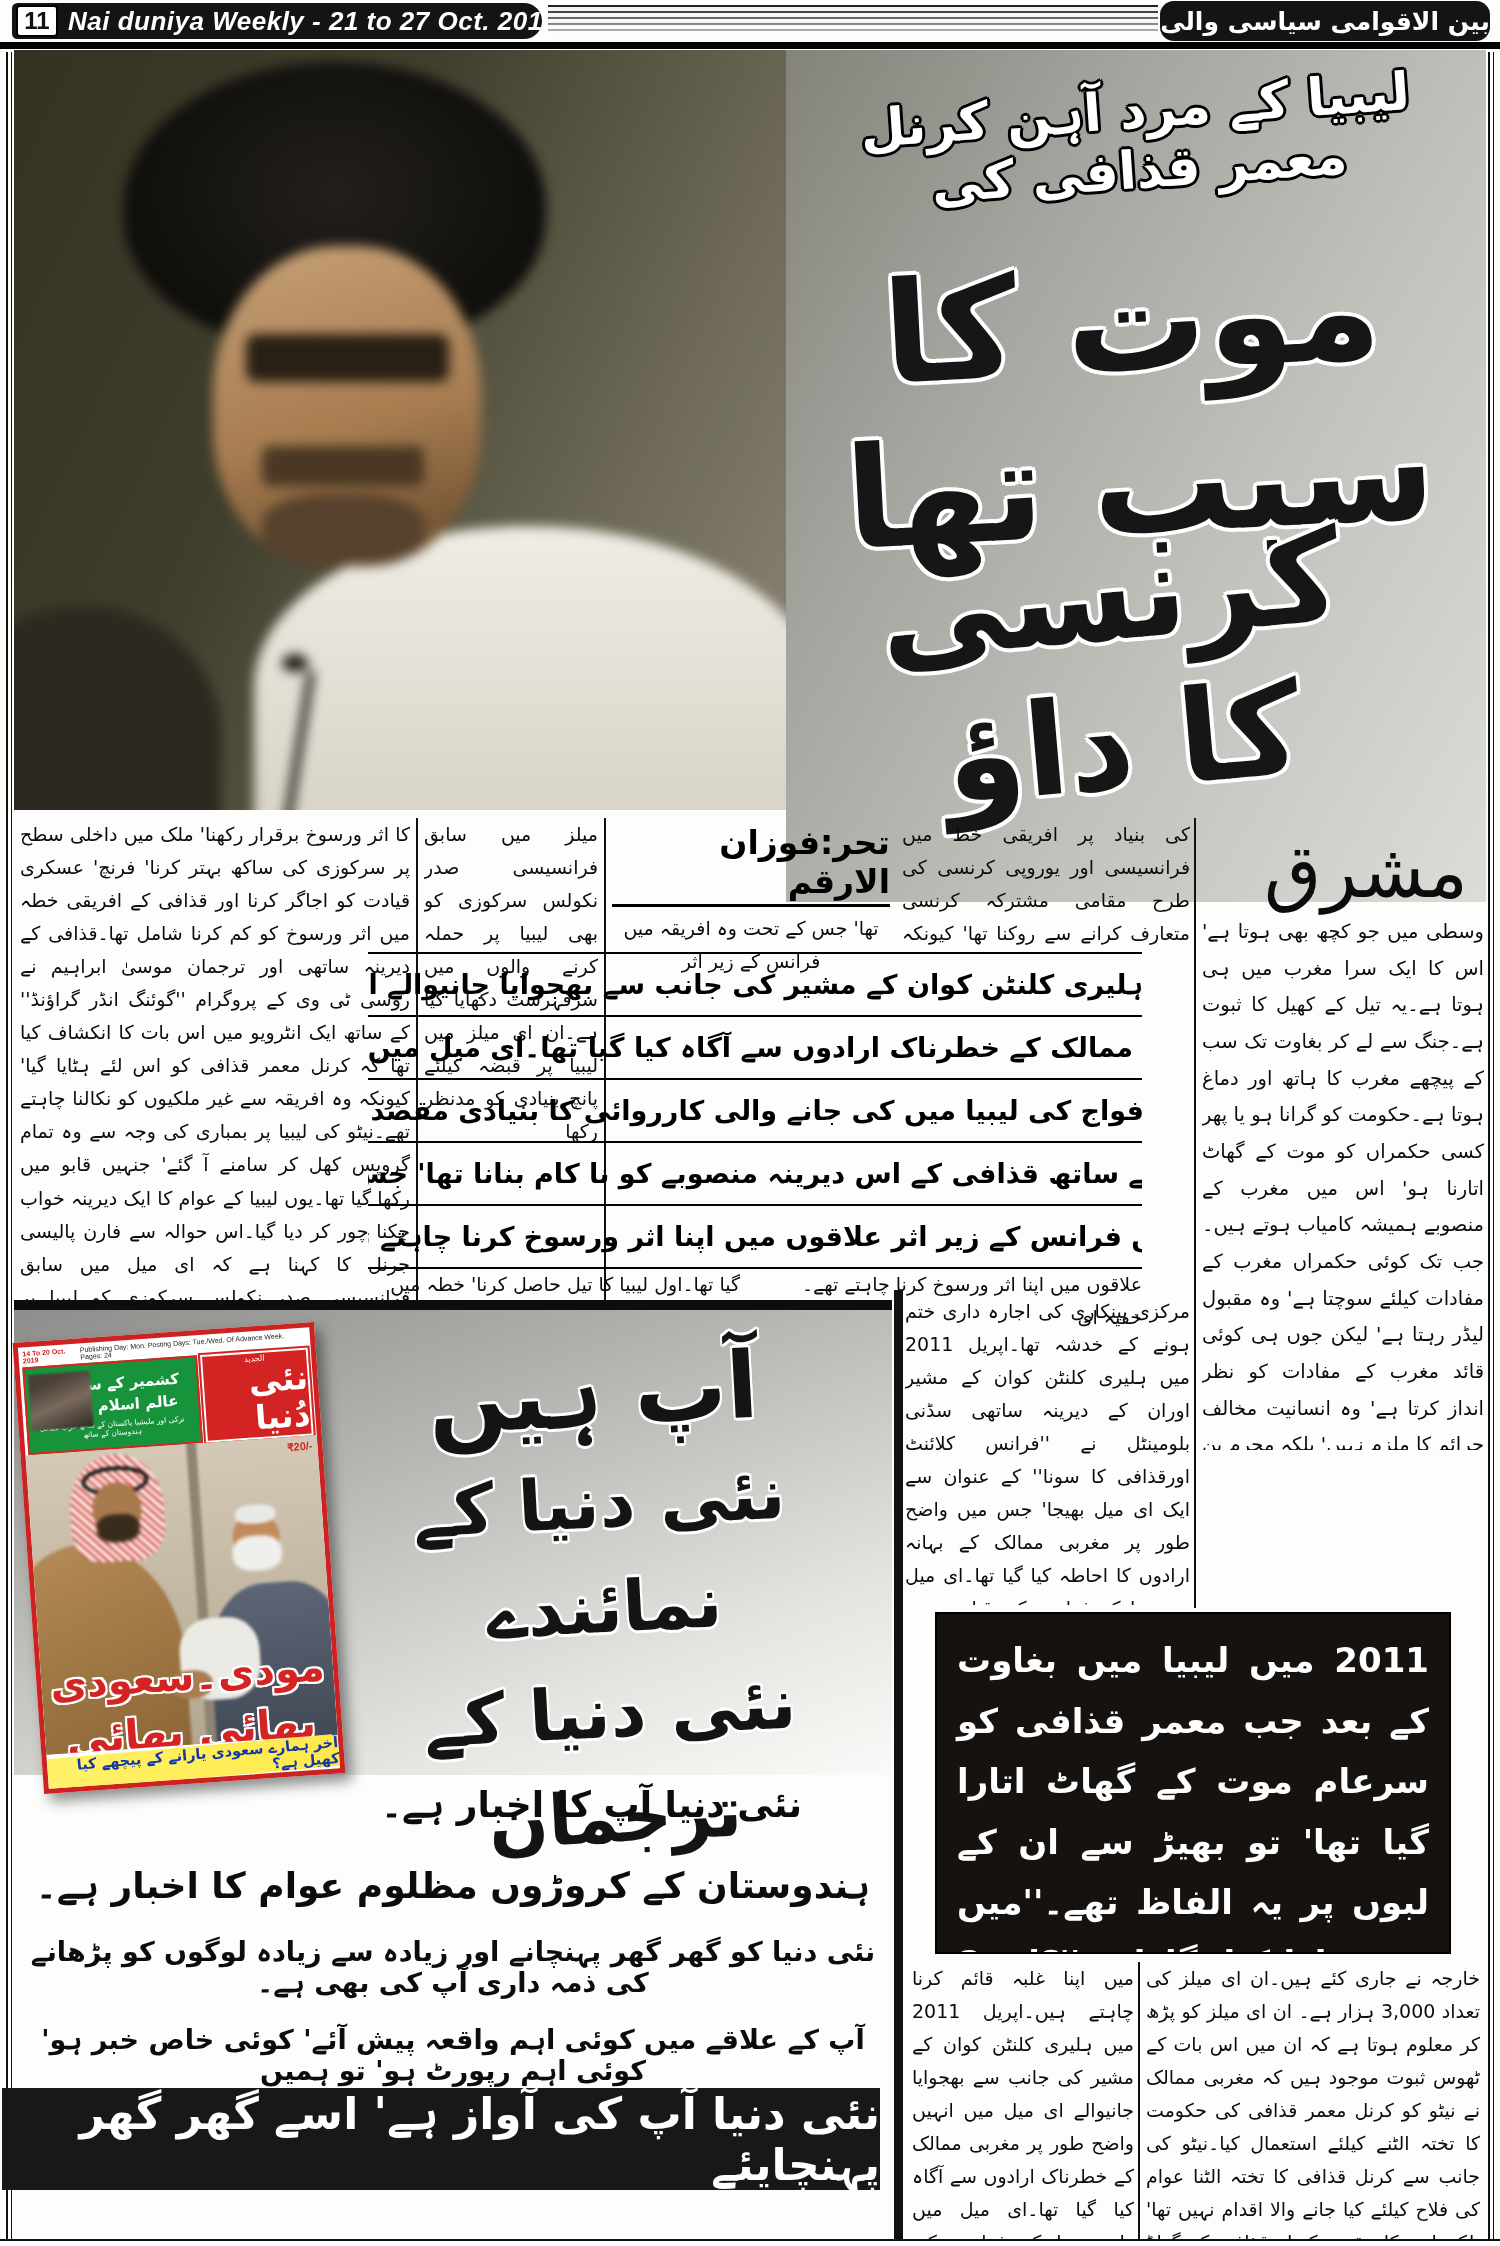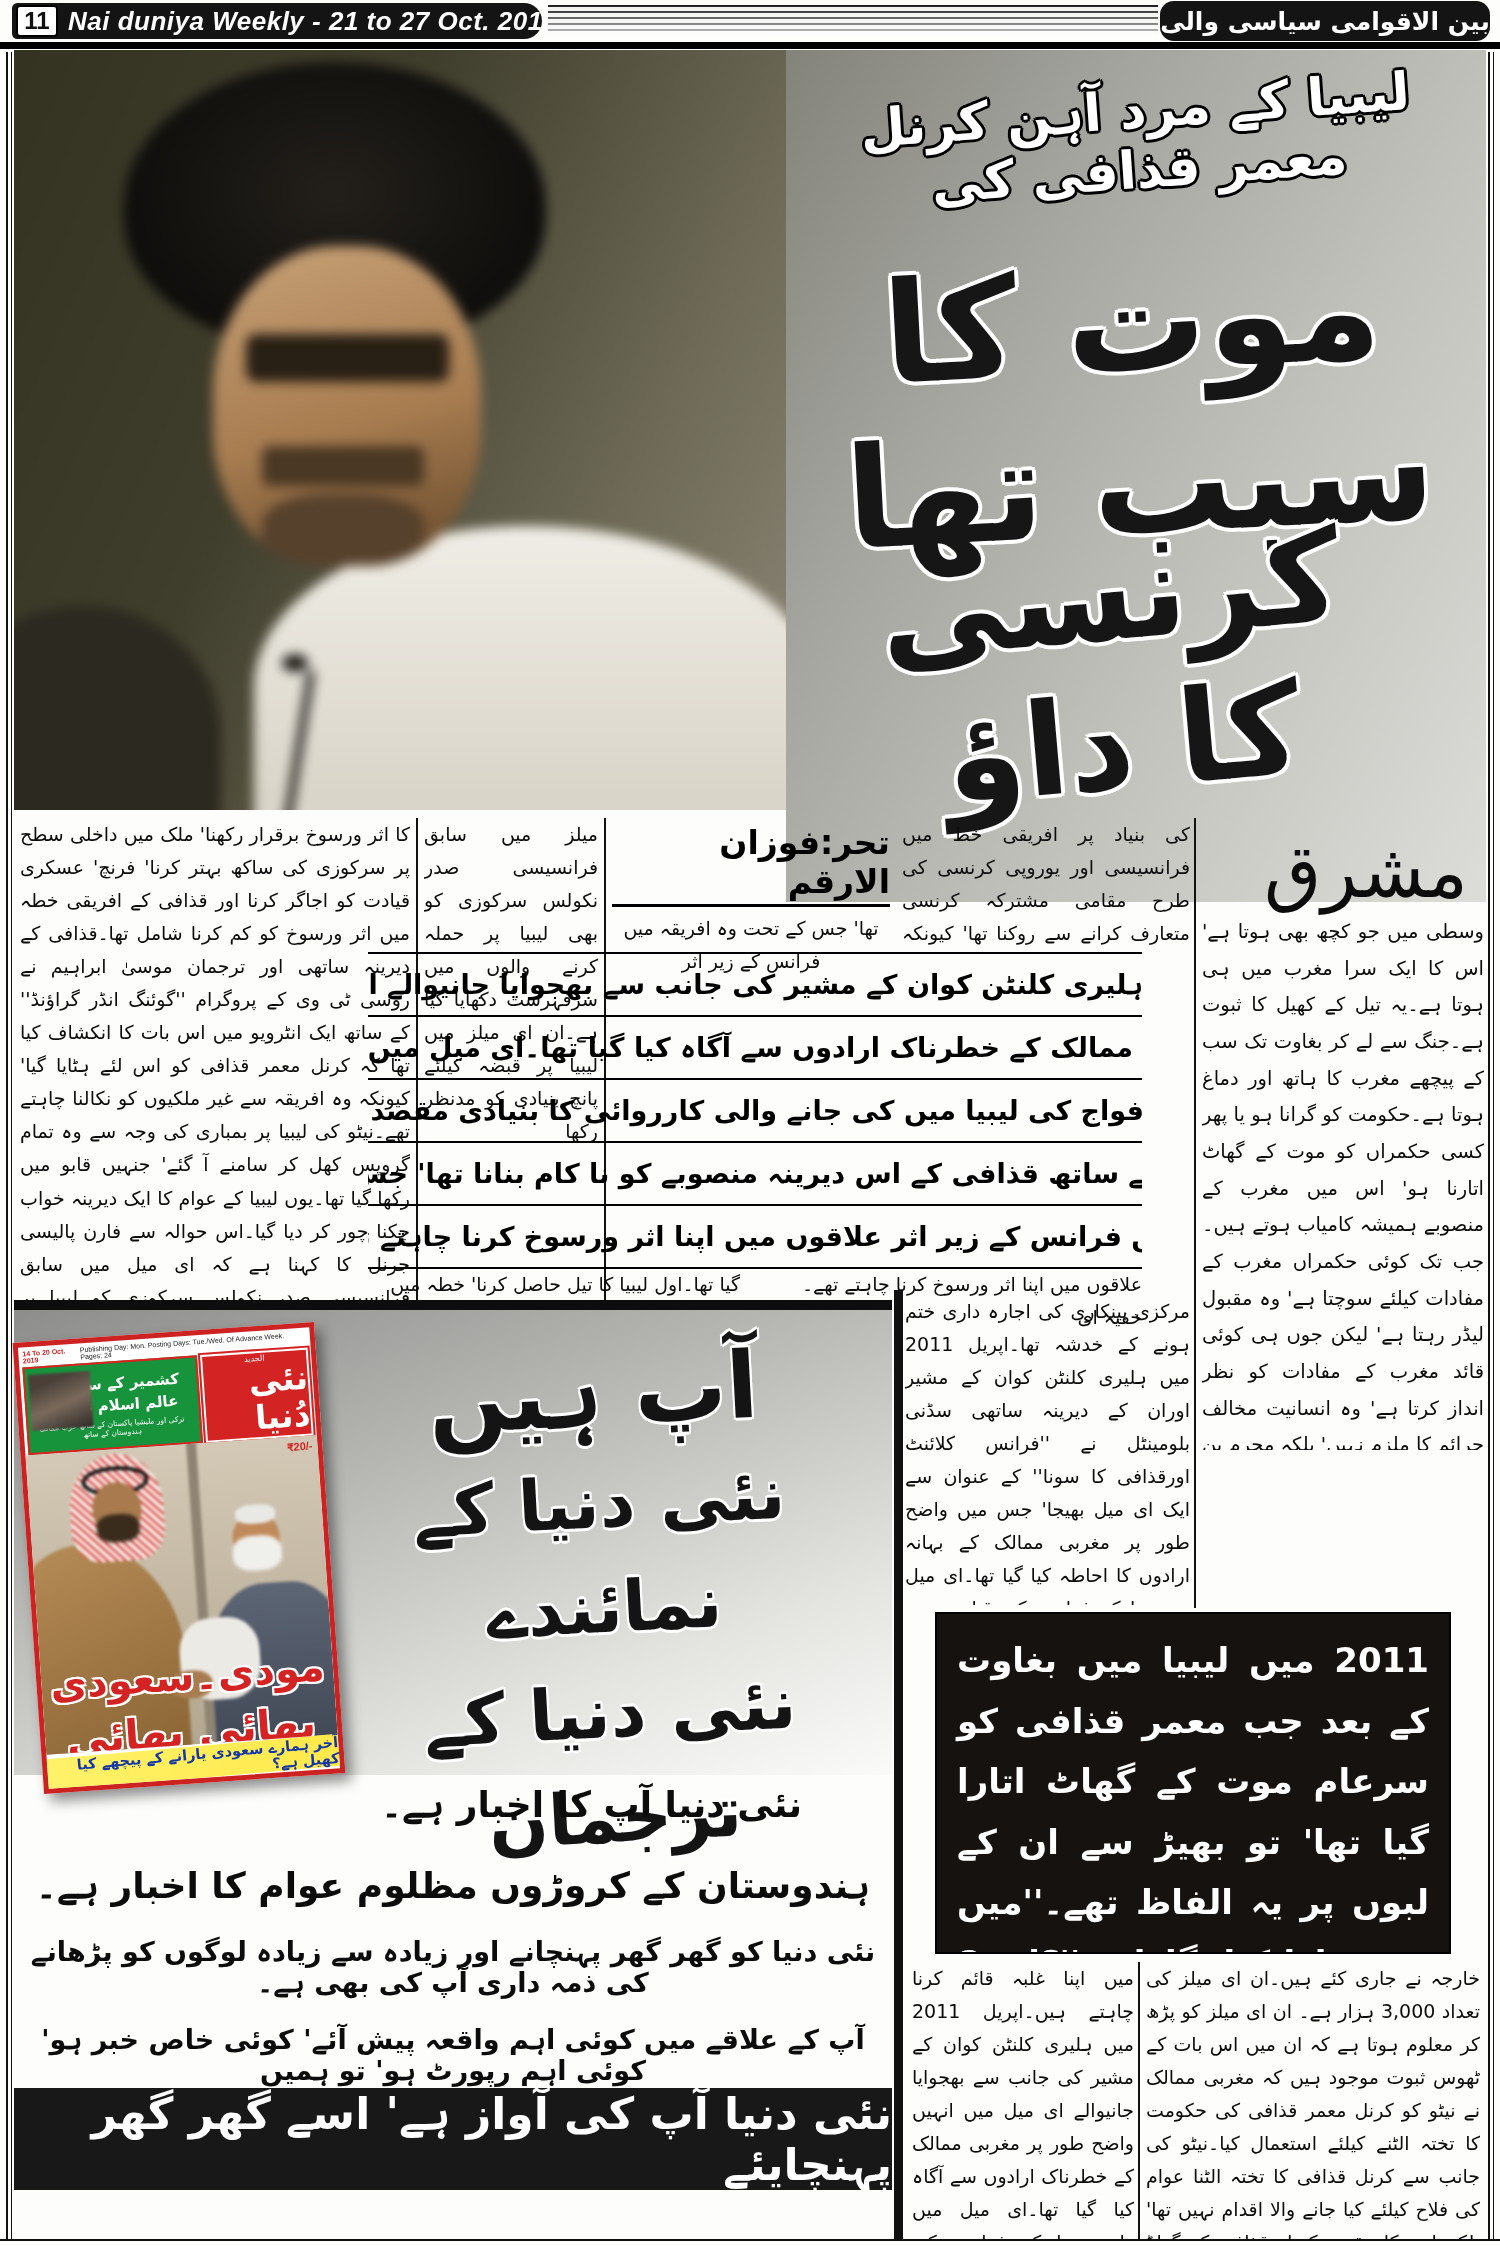--- a/index.html
+++ b/index.html
@@ -65,21 +65,21 @@
   
   .promo-panel{left:14px;top:1300px;width:878px;height:475px;border-top:10px solid #0d0d0d;box-sizing:border-box;
                background:linear-gradient(160deg,#8d8d8b 0%,#b4b4b1 35%,#e4e4e1 75%,#fafaf8 100%);}
   .slogan{position:absolute;right:18px;top:26px;width:540px;text-align:center;font-weight:bold;color:#141414;
           transform:rotate(-3deg);
           text-shadow:2px 2px 0 #fff,-2px -2px 0 #fff,2px -2px 0 #fff,-2px 2px 0 #fff,0 3px 0 #fff,0 -3px 0 #fff;}
   .slogan .s1{font-size:92px;line-height:1.25;}
   .slogan .s2{font-size:70px;line-height:1.5;}
   .promo-lines{left:14px;top:1778px;width:878px;height:300px;text-align:center;}
   .pl{font-weight:bold;color:#0c0c0c;}
-  .banner{left:14px;top:2088px;width:878px;height:102px;background:#181818;color:#fff;display:flex;
+  .banner{left:2px;top:2088px;width:878px;height:102px;background:#181818;color:#fff;display:flex;
           align-items:center;justify-content:center;font-size:44px;font-weight:bold;}
   
   .cover{left:28px;top:1332px;width:302px;height:452px;transform:rotate(-4deg);background:#fff;
          border:5px solid #c22;box-shadow:6px 8px 14px rgba(0,0,0,.45);box-sizing:border-box;overflow:hidden;}
   .cov-top{height:20px;display:flex;justify-content:space-between;align-items:center;padding:0 4px;
            font-family:"Liberation Sans",sans-serif;font-size:7px;color:#222;}
   .cov-top .d{color:#c22;font-weight:bold;}
   .cov-head{display:flex;height:88px;gap:3px;padding:0 3px;box-sizing:border-box;}
   .cov-green{flex:1;background:#17933c;border:2px solid #d22;position:relative;color:#fff;
              display:flex;flex-direction:column;justify-content:center;padding-right:4px;box-sizing:border-box;}

